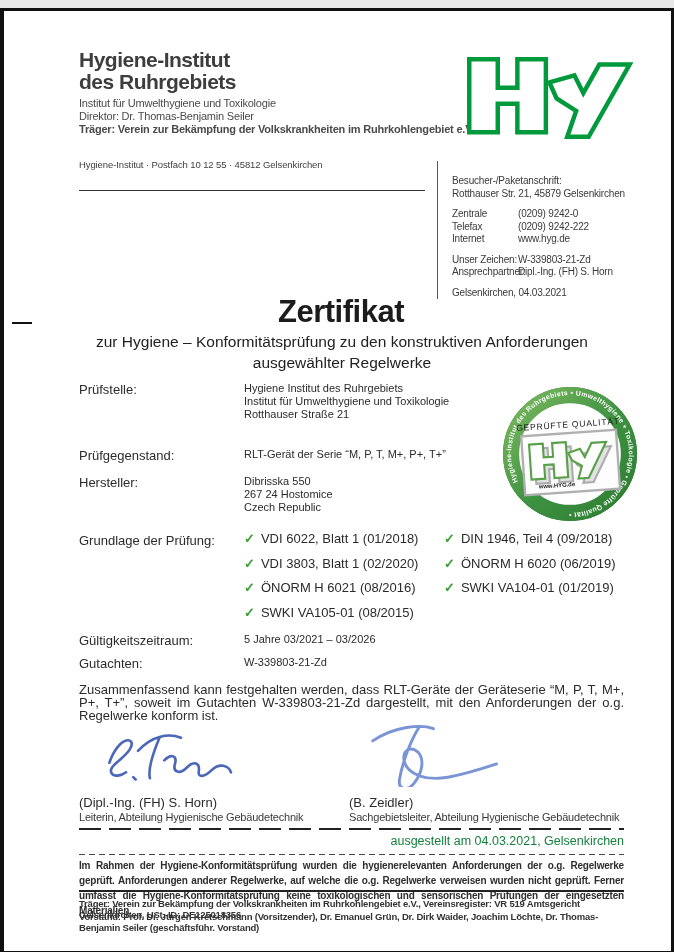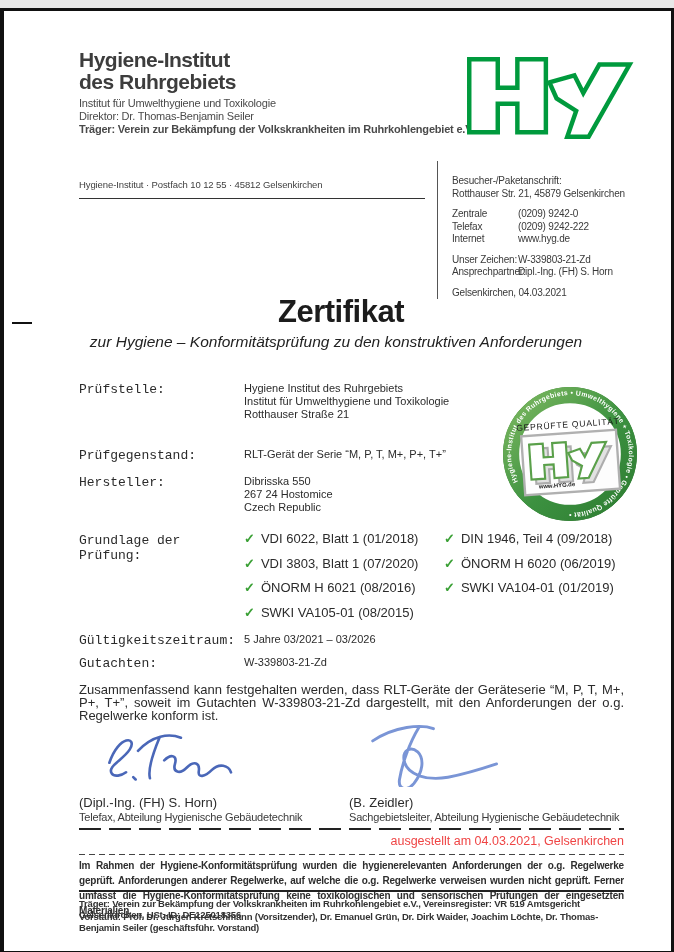--- a/index.html
+++ b/index.html
@@ -8,47 +8,47 @@
     box-sizing:border-box;border:3px solid #111;border-left-width:4px;border-bottom-width:9px;
     font-family:"Liberation Sans",sans-serif;color:#2b2b2b;overflow:hidden;
   }
   .abs{position:absolute;}
   
   .org-name{font-weight:bold;font-size:21px;line-height:22px;color:#3d3d3d;letter-spacing:-0.5px;}
   .org-sub{font-size:11px;line-height:13px;color:#4a4a4a;letter-spacing:-0.2px;}
   .org-sub.bold{font-weight:bold;}
   .foldmark{left:8px;top:311px;width:20px;height:2px;background:#111;}
   
-  .sender{left:75px;top:168px;width:346px;font-size:9.5px;color:#3f3f3f;letter-spacing:-0.1px;
-    border-bottom:1.5px solid #333;padding-bottom:8px;}
+  .sender{left:75px;top:148px;width:346px;font-size:9.5px;color:#3f3f3f;letter-spacing:-0.1px;
+    border-bottom:1.5px solid #333;padding-bottom:20px;}
   
   .vrule{left:433px;top:150px;width:1px;height:138px;background:#555;}
   .contact{left:448px;top:164px;width:215px;font-size:10px;line-height:12.5px;color:#3a3a3a;letter-spacing:-0.2px;}
   .contact .row{display:flex;}
   .contact .lab{width:66px;flex:0 0 66px;}
   .contact .gap{height:8px;}
   
   .title{left:0;top:283px;width:674px;text-align:center;font-size:31px;font-weight:bold;color:#1c1c1c;letter-spacing:-0.5px;}
-  .subtitle{left:22px;top:320px;width:620px;text-align:center;font-size:15.5px;line-height:21px;color:#222;font-style:italic;}
-  
-  .label{left:75px;width:165px;font-size:13px;color:#2b2b2b;font-family:Liberation Mono, monospace;}
+  .subtitle{left:28px;top:320px;width:620px;text-align:center;font-size:15.5px;line-height:21px;color:#222;}
+  
+  .label{left:75px;width:165px;font-size:13px;color:#2b2b2b;}
   .value{left:240px;width:260px;font-size:11px;line-height:13px;color:#2b2b2b;}
   .vline{height:13px;}
   .check-item{display:flex;align-items:flex-start;height:24.5px;font-size:13px;}
   .check{color:#3aa035;font-weight:bold;margin-right:6px;font-size:13px;}
   .summary{left:75px;top:672px;width:545px;font-size:13px;line-height:13px;text-align:justify;color:#2b2b2b;}
   
   .sig-name{font-size:13px;color:#2b2b2b;}
   .sig-role{font-size:11px;color:#3a3a3a;letter-spacing:-0.2px;}
   
   .dash-long{left:75px;top:817px;width:545px;height:2px;
     background:repeating-linear-gradient(90deg,#222 0 22px,transparent 22px 30px);}
   .dash-fine{left:75px;top:843px;width:545px;height:1px;
     background:repeating-linear-gradient(90deg,#444 0 6px,transparent 6px 10px);}
-  .issued{left:75px;top:823px;width:545px;text-align:right;font-size:12.5px;color:#ef4444;}
+  .issued{left:75px;top:823px;width:545px;text-align:right;font-size:12.5px;color:#15803d;}
   .disclaimer{left:75px;top:847px;width:545px;font-size:10px;font-weight:bold;line-height:15px;
     text-align:justify;color:#2e2e2e;letter-spacing:-0.2px;}
   .solid-line{left:75px;top:879px;width:545px;height:2px;background:#222;}
   .footer-line{left:75px;width:545px;font-size:9.5px;font-weight:bold;color:#333;letter-spacing:-0.2px;}
 </style>
 </head>
 <body>
 
 <div class="page">
 
@@ -98,20 +98,21 @@
       <span class="lab">Ansprechpartner:</span>
       <span>Dipl.-Ing. (FH) S. Horn</span>
     </div>
     <div class="gap"></div>
     <div>Gelsenkirchen, 04.03.2021</div>
   </div>
 
   <div class="abs title">Zertifikat</div>
   <div class="abs subtitle">
     <div>zur Hygiene – Konformitätsprüfung zu den konstruktiven Anforderungen</div>
+    <div>ausgewählter Regelwerke</div>
   </div>
 
   <div class="abs label" style="top:371px;">Prüfstelle:</div>
   <div class="abs value" style="top:371px;">
     <div class="vline">Hygiene Institut des Ruhrgebiets</div>
     <div class="vline">Institut für Umwelthygiene und Toxikologie</div>
     <div class="vline">Rotthauser Straße 21</div>
   </div>
 
   <div class="abs label" style="top:437px;">Prüfgegenstand:</div>
@@ -125,21 +126,21 @@
   </div>
 
   <div class="abs label" style="top:522px;">Grundlage der Prüfung:</div>
   <div class="abs" style="left:240px;top:520px;width:200px;">
     <div class="check-item">
         <span class="check">✓</span>
         <span>VDI 6022, Blatt 1 (01/2018)</span>
       </div>
     <div class="check-item">
         <span class="check">✓</span>
-        <span>VDI 3803, Blatt 1 (07/2020)</span>
+        <span>VDI 3803, Blatt 1 (02/2020)</span>
       </div>
     <div class="check-item">
         <span class="check">✓</span>
         <span>ÖNORM H 6021 (08/2016)</span>
       </div>
     <div class="check-item">
         <span class="check">✓</span>
         <span>SWKI VA105-01 (08/2015)</span>
       </div>
   </div>
@@ -203,21 +204,21 @@
              M34,20 C46,7 60,5 70,9
              M52,9 C47,21 42,35 44,43
              M56,28 C62,22 67,24 65,31 C63,38 69,40 75,34 C81,28 86,30 85,37 C84,43 90,42 96,36 C102,30 110,32 112,38" fill="none" stroke="#4a67b8" stroke-width="2.2" stroke-linecap="round"></path>
   </svg>
   <svg class="abs" style="left:352px;top:708px;" width="150" height="68" viewBox="0 0 120 56">
     <path d="M12,18 C30,6 52,4 62,8
              M50,7 C42,20 36,38 34,50 C33,58 40,60 46,53 C53,44 55,33 49,27 C43,22 36,26 38,35 C41,46 56,51 74,48 C90,45 102,41 114,37" fill="none" stroke="#7a95d6" stroke-width="2.4" stroke-linecap="round"></path>
   </svg>
 
   <div class="abs sig-name" style="left:75px;top:784px;">(Dipl.-Ing. (FH) S. Horn)</div>
-  <div class="abs sig-role" style="left:75px;top:800px;">Telefax, Abteilung Hygienische Gebäudetechnik</div>
+  <div class="abs sig-role" style="left:75px;top:800px;">Leiterin, Abteilung Hygienische Gebäudetechnik</div>
   <div class="abs sig-name" style="left:345px;top:784px;">(B. Zeidler)</div>
   <div class="abs sig-role" style="left:345px;top:800px;">Sachgebietsleiter, Abteilung Hygienische Gebäudetechnik</div>
 
   <div class="abs dash-long"></div>
   <div class="abs issued">ausgestellt am 04.03.2021, Gelsenkirchen</div>
   <div class="abs dash-fine"></div>
 
   <div class="abs disclaimer">Im Rahmen der Hygiene-Konformitätsprüfung wurden die hygienerelevanten Anforderungen der o.g. Regelwerke geprüft. Anforderungen anderer Regelwerke, auf welche die o.g. Regelwerke verweisen wurden nicht geprüft. Ferner umfasst die Hygiene-Konformitätsprüfung keine toxikologischen und sensorischen Prüfungen der eingesetzten Materialien.</div>
   <div class="abs solid-line"></div>
 

